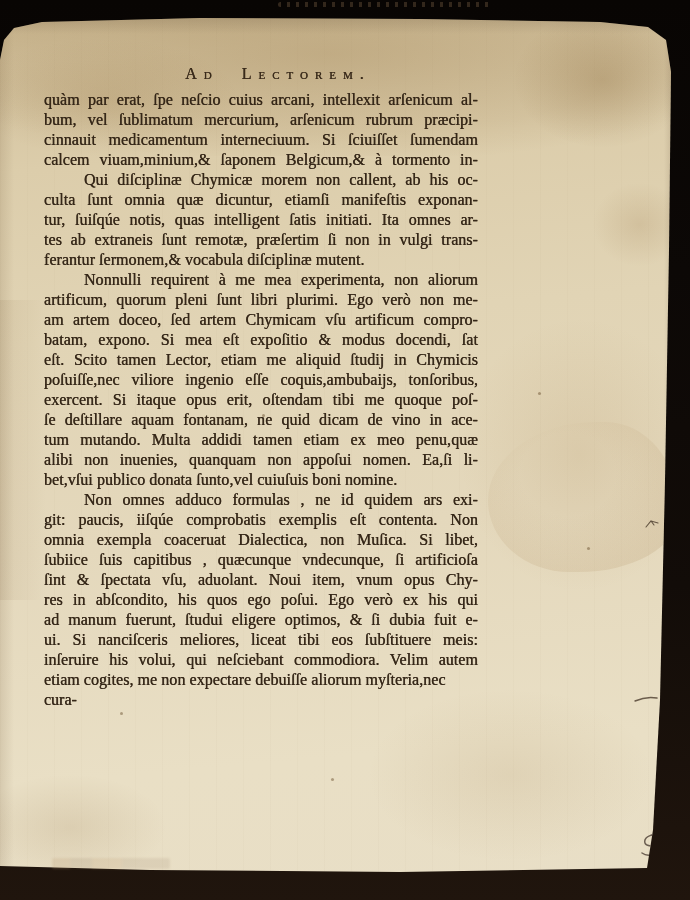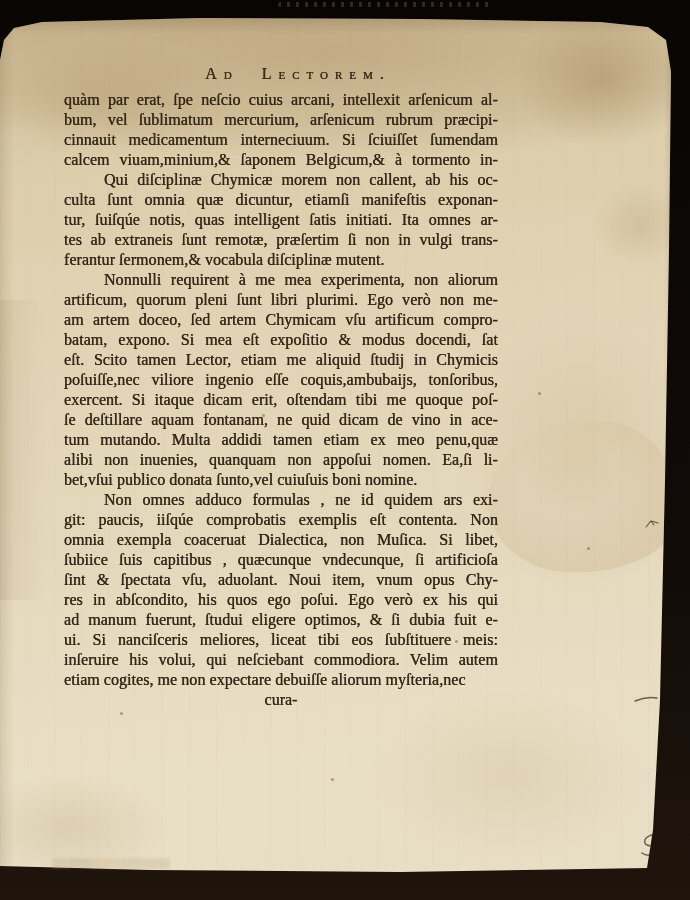--- a/index.html
+++ b/index.html
@@ -53,41 +53,41 @@
     background:
       linear-gradient(to left,rgba(66,44,24,.42),rgba(66,44,24,0) 26px),
       linear-gradient(to top,rgba(78,54,30,.45),rgba(78,54,30,0) 26px),
       linear-gradient(to bottom,rgba(58,40,24,.30),rgba(58,40,24,0) 34px),
       linear-gradient(to right,rgba(104,78,46,.15),rgba(104,78,46,0) 14px);
   }
   .speck{position:absolute;width:3px;height:3px;border-radius:50%;background:rgba(98,70,38,.45);}
 
   
   .text-block{
-    position:absolute;left:64px;top:64px;width:434px;
+    position:absolute;left:44px;top:64px;width:434px;
     color:#352718;
     text-shadow:0 0 .6px rgba(53,39,24,.75),.4px .4px 0 rgba(53,39,24,.28);
     -webkit-text-stroke:.2px rgba(50,36,22,.45);
   }
   .heading{
     text-align:center;padding-left:34px;
     font-variant-caps:small-caps;
     font-size:16px;line-height:20px;
     letter-spacing:7px;word-spacing:12px;
     margin-bottom:6px;color:#3a2b1b;
   }
   .line{
     font-size:16px;line-height:20px;
     text-align:justify;text-align-last:justify;
     letter-spacing:.05px;
   }
   .line.end{text-align-last:left;}
   .line.indent{text-indent:40px;}
   .catchword{
-    font-size:16px;line-height:20px;text-align:center;color:#352718;
+    font-size:16px;line-height:20px;text-align:left;color:#352718;
   }
 
   
   .pen{position:absolute;pointer-events:none;}
   .pen-caret{left:645px;top:518px;}
   .pen-dash{left:634px;top:694px;}
   .pen-flourish{left:634px;top:832px;}
   
   .bottom-edge-marking{
     position:absolute;left:52px;top:858px;width:118px;height:11px;
@@ -138,21 +138,21 @@
         <div class="line end">ferantur ſermonem,&amp; vocabula diſciplinæ mutent.</div>
       </div>
 
       <div>
         <div class="line indent">Nonnulli requirent à me mea experimenta, non aliorum</div>
         <div class="line">artificum, quorum pleni ſunt libri plurimi. Ego verò non me-</div>
         <div class="line">am artem doceo, ſed artem Chymicam vſu artificum compro-</div>
         <div class="line">batam, expono. Si mea eſt expoſitio &amp; modus docendi, ſat</div>
         <div class="line">eſt. Scito tamen Lector, etiam me aliquid ſtudij in Chymicis</div>
         <div class="line">poſuiſſe,nec viliore ingenio eſſe coquis,ambubaijs, tonſoribus,</div>
-        <div class="line">exercent. Si itaque dicam erit, oſtendam tibi me quoque poſ-</div>
+        <div class="line">exercent. Si itaque opus erit, oſtendam tibi me quoque poſ-</div>
         <div class="line">ſe deſtillare aquam fontanam, ne quid dicam de vino in ace-</div>
         <div class="line">tum mutando. Multa addidi tamen etiam ex meo penu,quæ</div>
         <div class="line">alibi non inuenies, quanquam non appoſui nomen. Ea,ſi li-</div>
         <div class="line end">bet,vſui publico donata ſunto,vel cuiuſuis boni nomine.</div>
       </div>
 
       <div>
         <div class="line indent">Non omnes adduco formulas , ne id quidem ars exi-</div>
         <div class="line">git: paucis, iiſqúe comprobatis exemplis eſt contenta. Non</div>
         <div class="line">omnia exempla coaceruat Dialectica, non Muſica. Si libet,</div>

